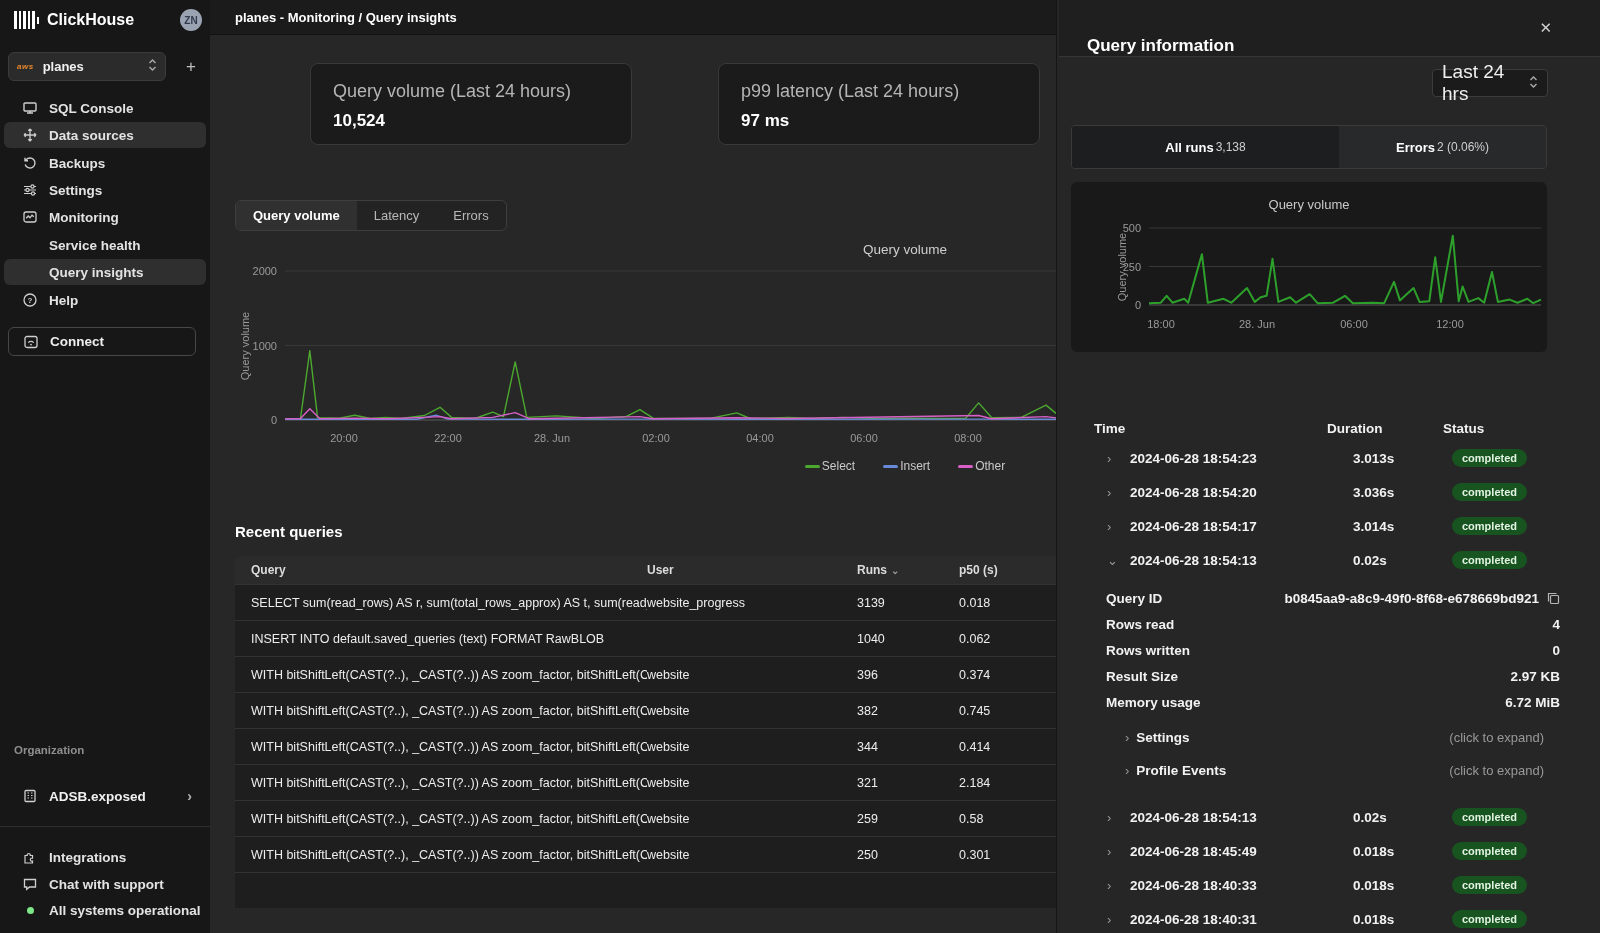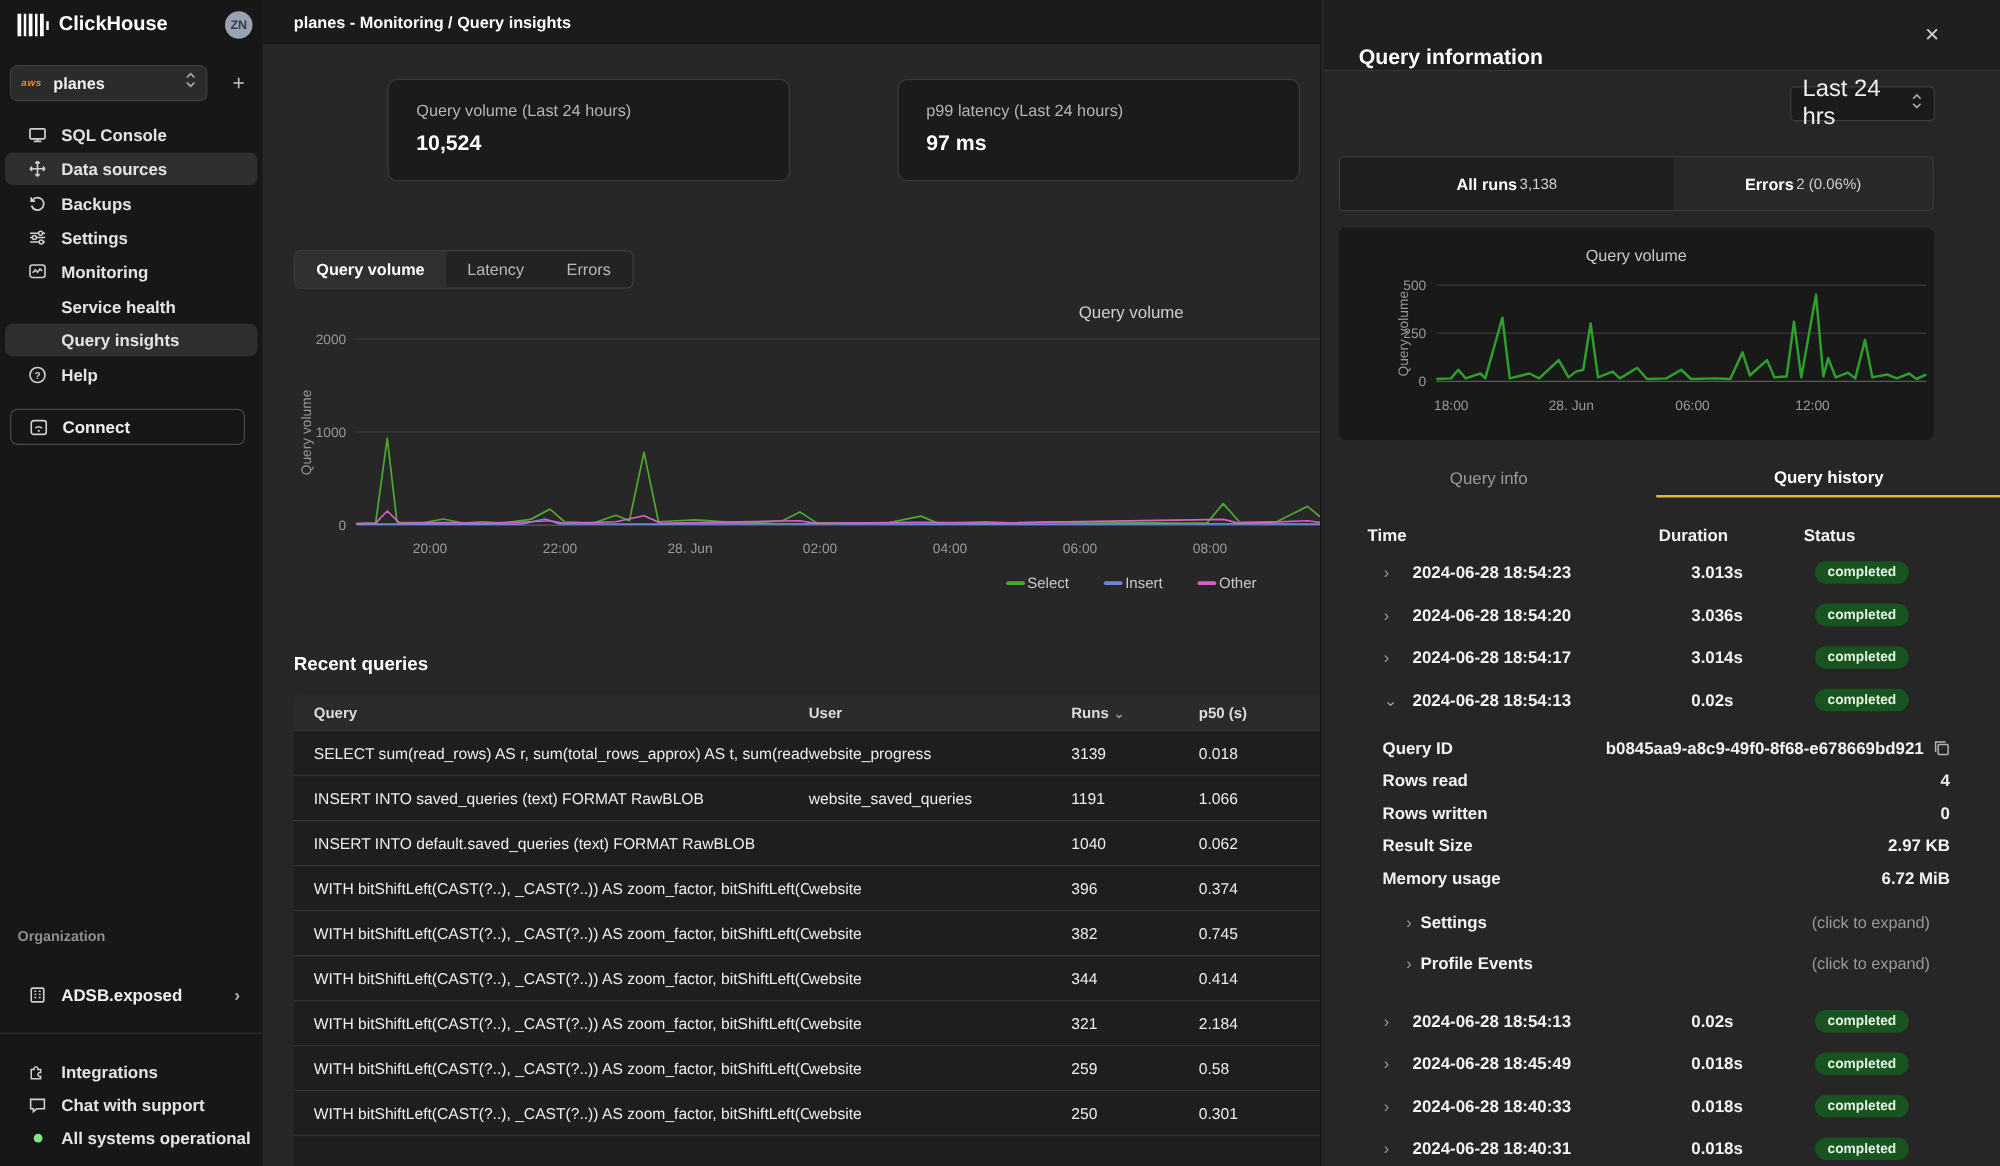--- a/index.html
+++ b/index.html
@@ -38,21 +38,21 @@
   .foot-item { position:absolute; left:4px; width:202px; height:26px; display:flex; align-items:center; padding-left:18px; font-size:13.5px; font-weight:600; color:#e3e3e3; }
   .foot-item .ni-icon { width:16px; height:16px; margin-right:11px; display:flex; align-items:center; justify-content:center; color:#cfcfcf; flex:0 0 16px; }
   .status-dot { width:7px; height:7px; border-radius:50%; background:var(--status_green,#7ee787); }
 
   
   .main { position:absolute; left:210px; top:0; width:1390px; height:933px; background:#272727; overflow:hidden; }
   .topbar { position:absolute; top:0; left:0; width:100%; height:35px; background:#1b1b1b; border-bottom:1px solid #121212; display:flex; align-items:center; padding-left:25px; }
   .breadcrumb { font-size:13px; font-weight:700; color:#fff; }
 
   .stat-card { position:absolute; top:63px; width:322px; height:82px; background:#1b1b1b; border:1px solid #3a3a3a; border-radius:8px; padding:17px 22px; }
-  .stat-card .s-label { font-size:13px; color:#b5b5b5; margin-bottom:9px; }
+  .stat-card .s-label { font-size:18px; color:#b5b5b5; margin-bottom:9px; }
   .stat-card .s-value { font-size:17px; font-weight:700; color:#fff; }
 
   .tabs { position:absolute; top:200px; left:25px; display:inline-flex; border:1px solid #3e3e3e; border-radius:6px; overflow:hidden; background:#232323; }
   .tab { padding:7px 17px; font-size:13px; color:#b8b8b8; font-weight:500; }
   .tab.active { background:#303030; color:#fff; font-weight:700; }
 
   .chart-wrap { position:absolute; top:240px; left:25px; width:1340px; height:240px; }
   .chart-title { position:absolute; top:2px; width:100%; text-align:center; font-size:13.5px; color:#cfcfcf; }
   .chart-wrap svg { position:absolute; top:20px; left:0; }
   .legend { position:absolute; top:219px; width:100%; display:flex; justify-content:center; gap:28px; }
@@ -316,27 +316,20 @@
         <div></div>
       </div>
       <div class="rq-row">
           <div>SELECT sum(read_rows) AS r, sum(total_rows_approx) AS t, sum(read_bytes) ...</div>
           <div>website_progress</div>
           <div>3139</div>
           <div>0.018</div>
           <div></div>
         </div>
       <div class="rq-row">
-          <div>INSERT INTO saved_queries (text) FORMAT RawBLOB</div>
-          <div>website_saved_queries</div>
-          <div>1191</div>
-          <div>1.066</div>
-          <div></div>
-        </div>
-      <div class="rq-row">
           <div>INSERT INTO default.saved_queries (text) FORMAT RawBLOB</div>
           <div></div>
           <div>1040</div>
           <div>0.062</div>
           <div></div>
         </div>
       <div class="rq-row">
           <div>WITH bitShiftLeft(CAST(?..), _CAST(?..)) AS zoom_factor, bitShiftLeft(CAST(?.....</div>
           <div>website</div>
           <div>396</div>
@@ -423,24 +416,20 @@
           <text x="90" y="146" text-anchor="middle" class="tick">18:00</text>
           <text x="186" y="146" text-anchor="middle" class="tick">28. Jun</text>
           <text x="283" y="146" text-anchor="middle" class="tick">06:00</text>
           <text x="379" y="146" text-anchor="middle" class="tick">12:00</text>
           <text x="55" y="85" class="tick" text-anchor="middle" transform="rotate(-90 55 85)">Query volume</text>
           <polyline points="78.0,121.2 89.8,120.7 95.6,113.8 101.5,120.7 113.3,116.8 117.2,120.7 130.9,72.2 136.8,120.7 152.5,116.8 160.3,120.7 176.0,106.1 183.8,119.9 189.7,115.3 195.6,113.8 201.5,76.8 207.4,119.9 219.1,115.3 225.0,120.7 238.7,112.2 246.6,121.2 262.2,120.7 274.0,113.8 281.8,121.2 301.4,120.7 313.2,121.2 323.0,99.9 328.9,118.4 334.8,113.0 342.6,106.1 348.5,119.9 358.3,119.2 364.2,75.3 370.0,119.9 381.8,53.7 387.7,119.2 391.6,104.5 397.5,119.9 407.3,116.1 413.2,120.7 421.0,89.9 426.9,119.9 438.6,117.6 446.5,120.7 456.3,116.8 462.2,121.2 470.0,117.6" fill="none" stroke="#2da02c" stroke-width="2" stroke-linejoin="round"></polyline>
         </svg>
       <div class="mini-title">Query volume</div>
     </div>
 
-    <div class="panel-tabs">
-      <div class="ptab ptab-info">Query info</div>
-      <div class="ptab ptab-history">Query history</div>
-    </div>
 
     <div class="hist-header">
       <span class="hh-time">Time</span>
       <span class="hh-dur">Duration</span>
       <span class="hh-status">Status</span>
     </div>
 
     <div class="hist-rows" style="top:441px">
       <div class="h-row">
         <span class="h-chev">›</span>

